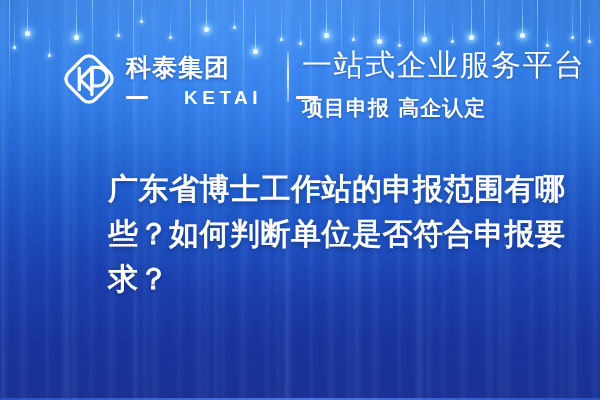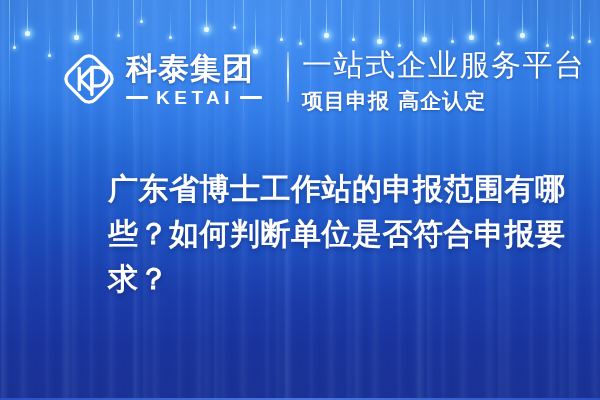--- a/index.html
+++ b/index.html
@@ -78,26 +78,26 @@
   .accent{
     position:absolute;width:1px;pointer-events:none;
     background:linear-gradient(180deg, rgba(160,225,255,.55) 0%, rgba(160,225,255,.18) 60%, rgba(160,225,255,0) 100%);
   }
 
   
   #logo-block{position:absolute;left:58px;top:48px;display:flex;align-items:center;}
   #logo-mark{width:62px;height:62px;flex:0 0 62px;}
   #logo-words{margin-left:6px;}
   #brand-cn{
-    color:#fff;font-weight:700;font-size:31px;line-height:34px;
+    color:#fff;font-weight:700;font-size:25px;line-height:34px;
     letter-spacing:1px;white-space:nowrap;
     text-shadow:0 1px 3px rgba(0,20,70,.45);
     font-family:"DejaVu Sans","Liberation Sans",sans-serif;
   }
-  #brand-en-row{display:flex;align-items:center;margin-top:3px;white-space:nowrap;}
+  #brand-en-row{display:flex;align-items:center;margin-top:3px;white-space:nowrap;gap:28px;}
   .en-dash{width:22px;height:3px;background:#fff;border-radius:1px;}
   #brand-en{
     color:#fff;font-weight:700;font-size:19px;line-height:20px;
     letter-spacing:4.5px;margin:0 7px 0 8px;
     font-family:"Liberation Sans",sans-serif;
   }
   .en-dash.right{margin-left:-1px;}
 
   #vdivider{
     position:absolute;left:287px;top:52px;width:2px;height:50px;
@@ -105,21 +105,21 @@
   }
 
   #tagline-block{position:absolute;left:302px;top:47px;}
   #tagline-main{
     color:#fff;font-size:30px;line-height:36px;font-weight:400;letter-spacing:1.5px;
     white-space:nowrap;font-family:Liberation Serif, serif;
     text-shadow:0 1px 3px rgba(0,20,70,.35);
   }
   #tagline-sub{
     color:#fff;font-size:21px;line-height:26px;font-weight:700;letter-spacing:1px;
-    white-space:nowrap;margin-top:5px;
+    white-space:nowrap;margin-top:12px;
     font-family:"DejaVu Serif","Liberation Serif",serif;
     text-shadow:0 1px 3px rgba(0,20,70,.35);
   }
 
   
   #headline{
     position:absolute;left:62px;top:146px;width:512px;
     color:#fff;font-weight:700;font-size:30px;line-height:45px;
     letter-spacing:.5px;
     font-family:"DejaVu Sans","Liberation Sans",sans-serif;

